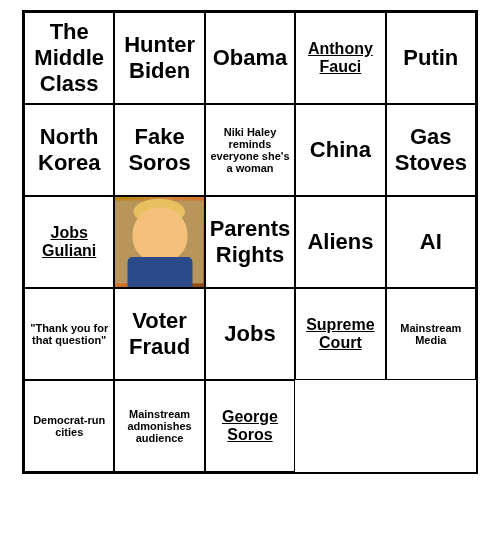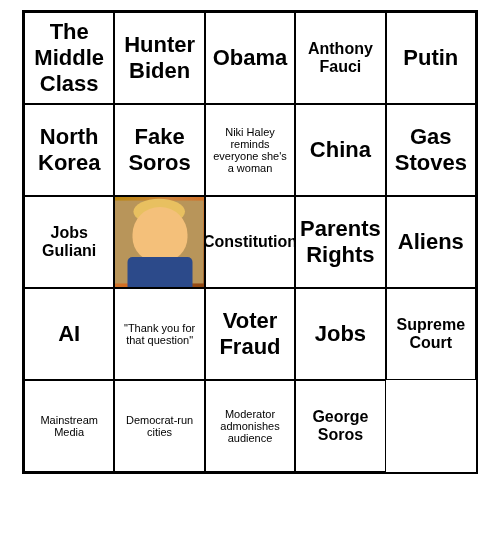--- a/index.html
+++ b/index.html
@@ -38,31 +38,32 @@
     .bingo-cell {
       border: 1px solid #000;
       display: flex;
       align-items: center;
       justify-content: center;
       text-align: center;
       min-height: 90px;
       padding: 4px;
       position: relative;
       font-size: 14px;
-      font-weight: normal;
+      font-weight: bold;
       background: #fff;
       overflow: hidden;
     }
     .bingo-cell.large-text {
       font-size: 22px;
       font-weight: bold;
     }
     .bingo-cell.medium-text {
       font-size: 16px;
       font-weight: bold;
+      text-decoration: underline;
     }
     .bingo-cell.small-text {
       font-size: 11px;
     }
     .bingo-cell.image-cell {
       padding: 0;
     }
     .trump-image {
       width: 100%;
       height: 100%;
@@ -162,23 +163,20 @@
 
           <rect x="20" y="68" width="56" height="25" fill="#2c4a8a" rx="3"></rect>
 
           <polygon points="48,68 44,72 46,90 48,86 50,90 52,72" fill="#c0392b"></polygon>
 
           <polygon points="38,68 48,76 48,68" fill="#fff"></polygon>
           <polygon points="58,68 48,76 48,68" fill="#fff"></polygon>
         </svg>
       </div>
     </div>
-    <div class="bingo-cell medium-text">
-      <span>Constitution</span>
-    </div>
     <div class="bingo-cell large-text">
       <span>Parents Rights</span>
     </div>
     <div class="bingo-cell large-text">
       <span>Aliens</span>
     </div>
     <div class="bingo-cell large-text">
       <span>AI</span>
     </div>
     <div class="bingo-cell small-text">
@@ -193,18 +191,18 @@
     <div class="bingo-cell medium-text">
       <span>Supreme Court</span>
     </div>
     <div class="bingo-cell small-text">
       <span>Mainstream Media</span>
     </div>
     <div class="bingo-cell small-text">
       <span>Democrat-run cities</span>
     </div>
     <div class="bingo-cell small-text">
-      <span>Moderator admonishes audience</span>
+      <span>Mainstream admonishes audience</span>
     </div>
     <div class="bingo-cell medium-text">
       <span>George Soros</span>
     </div>
   </div>
 
 </body></html>

